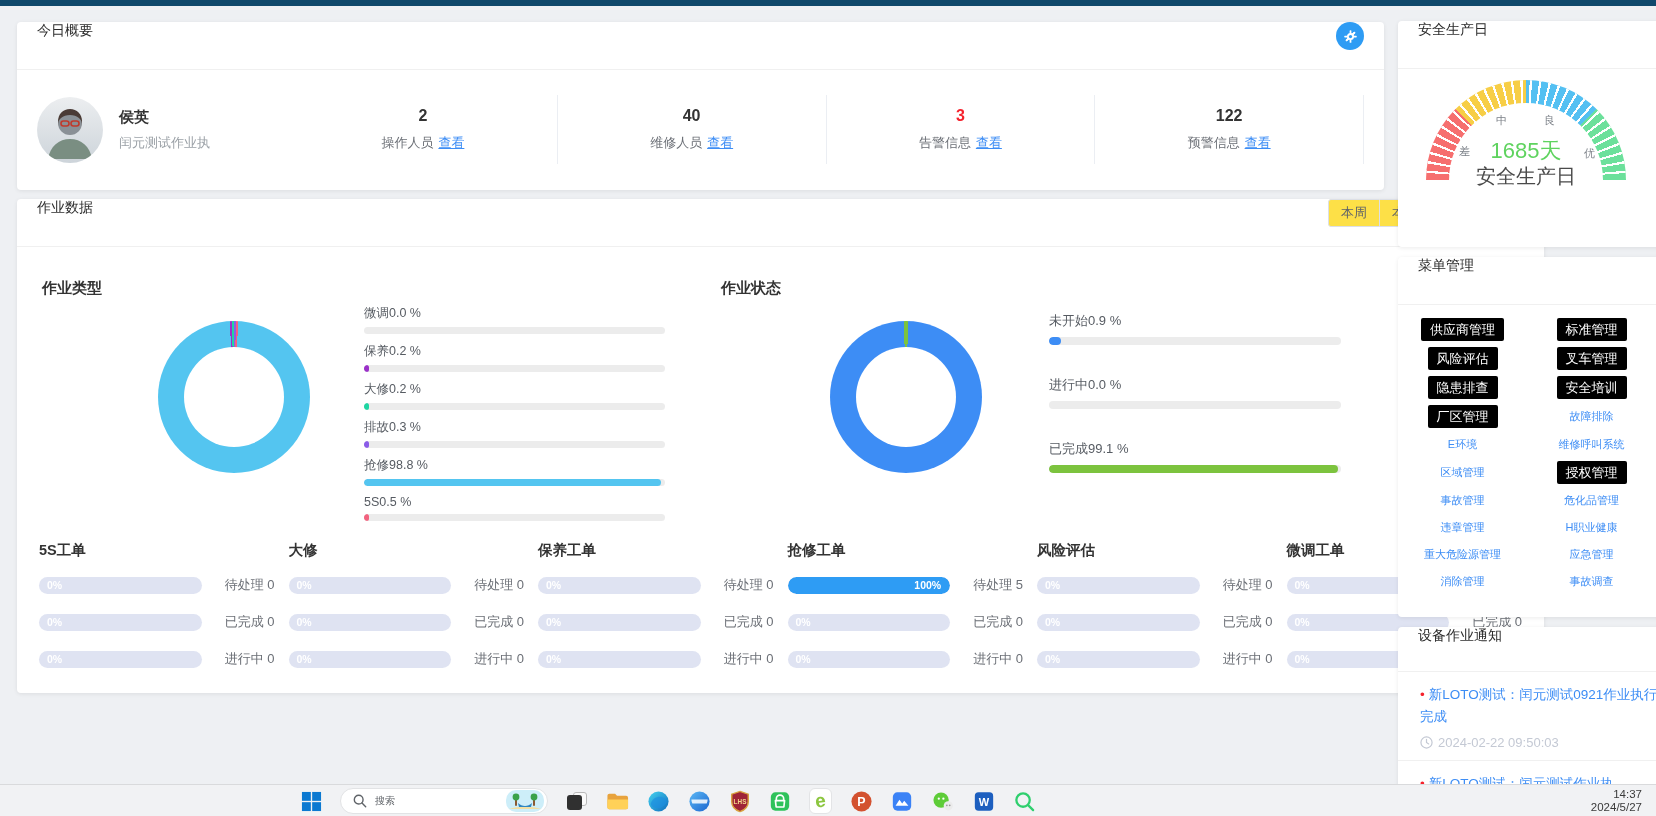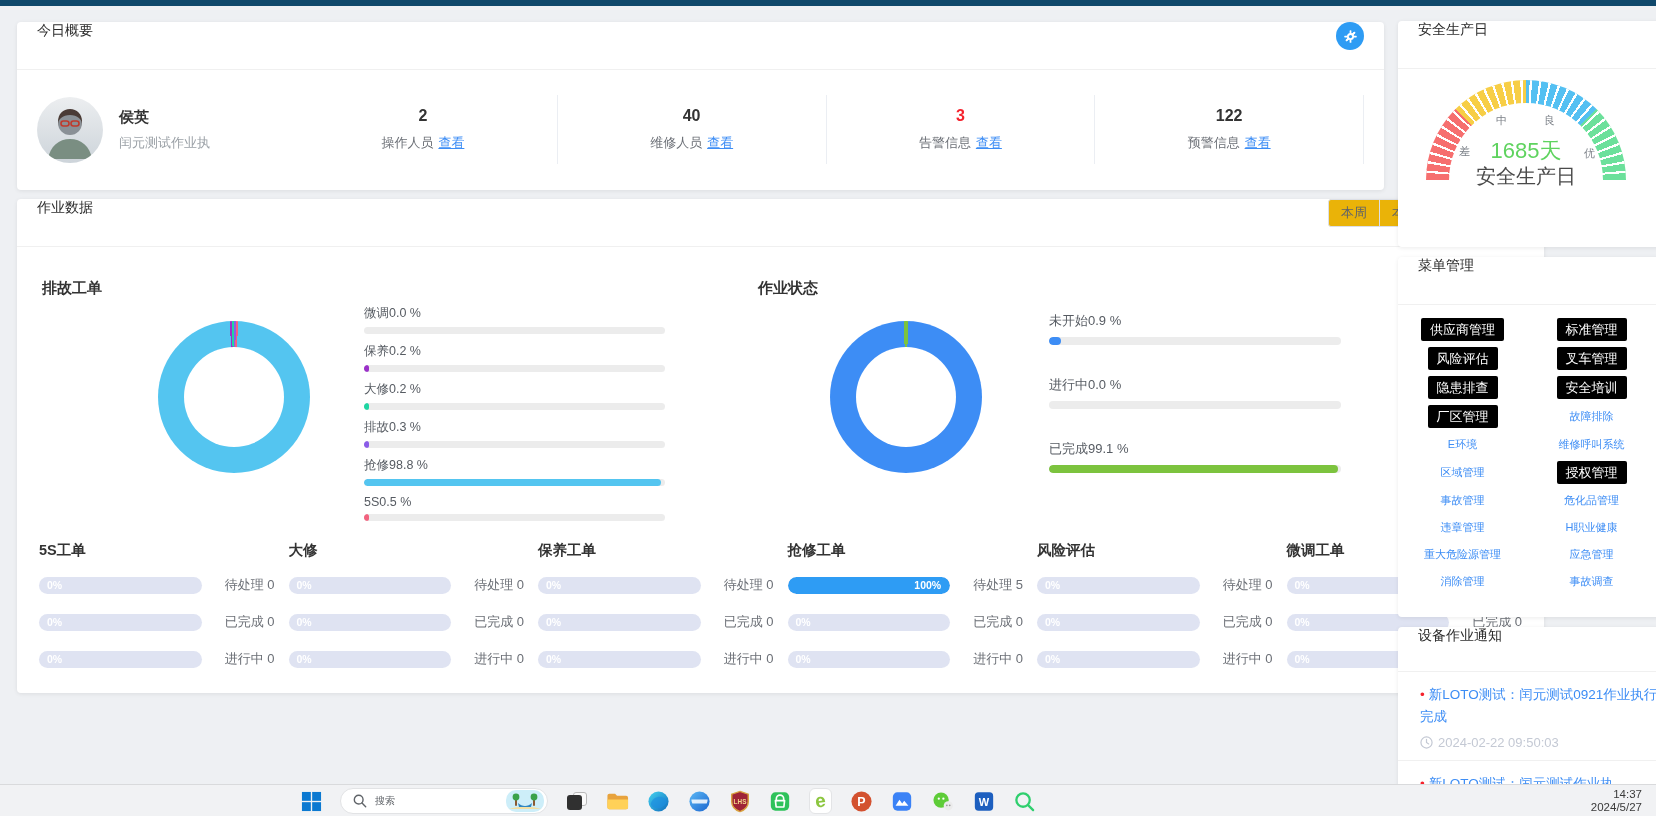--- a/index.html
+++ b/index.html
@@ -25,21 +25,21 @@
   .ov-stats { flex:1; display:flex; align-self:stretch; align-items:center; }
   .stat-col { flex:1; text-align:center; border-right:1px solid #ebeef3; padding:12px 0; }
   .stat-value { font-size:16px; font-weight:bold; color:#333; }
   .stat-value.alert, .stat-label.alert { color:#f5222d; }
   .stat-sub { margin-top:9px; font-size:13px; color:#6b6f76; }
   .stat-link { color:#3d8df5; text-decoration:underline; margin-left:5px; cursor:pointer; }
 
   
   #jobs { left:17px; top:199px; width:1527px; height:494px; }
   .tabs { display:flex; }
-  .tab { height:28px; min-width:50px; padding:0 12px; background:#eab308; border:1px solid #dcdfe6; border-left-width:0; font-size:13px; color:#5f6368; cursor:pointer; }
+  .tab { height:28px; min-width:50px; padding:0 12px; background:#fde047; border:1px solid #dcdfe6; border-left-width:0; font-size:13px; color:#5f6368; cursor:pointer; }
   .tab:first-child { border-left-width:1px; border-radius:3px 0 0 3px; }
   .tab:last-child { border-radius:0 3px 3px 0; }
   .tab.active { background:#14532d; border-color:#2e9cf4; color:#fff; }
   .tabs-gear { margin-left:14px; }
 
   .sec-title { position:absolute; font-size:15px; font-weight:bold; color:#333; }
   .donut { position:absolute; width:152px; height:152px; border-radius:50%; }
   .donut .hole { position:absolute; left:26px; top:26px; width:100px; height:100px; border-radius:50%; background:#fff; }
   .legend { position:absolute; }
   .leg-row { margin-bottom:9px; }
@@ -175,21 +175,21 @@
               <rect x="10.6" y="2" width="2.8" height="20" rx="1" transform="rotate(45 12 12)"></rect>
               <rect x="2" y="10.6" width="20" height="2.8" rx="1" transform="rotate(-45 12 12)"></rect>
               <circle cx="12" cy="12" r="5.6"></circle>
               <circle cx="12" cy="12" r="2.6" fill="#2e9cf4"></circle>
             </g>
           </svg>
       </button>
     </div>
   </div>
 
-  <div class="sec-title" style="left:25px; top:80px;">排故工单</div>
+  <div class="sec-title" style="left:25px; top:80px;">作业类型</div>
   <div class="donut" style="left: 141px; top: 122px; background: conic-gradient(from -3.3deg, rgb(155, 48, 201) 0deg, rgb(155, 48, 201) 1.6deg, rgb(31, 214, 163) 1.6deg, rgb(31, 214, 163) 3.2deg, rgb(139, 92, 232) 3.2deg, rgb(139, 92, 232) 4.8deg, rgb(242, 99, 127) 4.8deg, rgb(242, 99, 127) 6.6deg, rgb(84, 197, 240) 6.6deg, rgb(84, 197, 240) 360deg);">
       <div class="hole"></div>
     </div>
   <div class="legend" style="left:347px; top:106px; width:301px;">
     <div class="leg-row">
         <div class="leg-label">微调0.0 %</div>
         <div class="leg-track">
           <div class="leg-fill" style="width: 0%; background: rgb(192, 196, 204);"></div>
         </div>
       </div>
@@ -218,21 +218,21 @@
         </div>
       </div>
     <div class="leg-row">
         <div class="leg-label">5S0.5 %</div>
         <div class="leg-track">
           <div class="leg-fill" style="width: 0.5%; background: rgb(242, 99, 127); min-width: 5px;"></div>
         </div>
       </div>
   </div>
 
-  <div class="sec-title" style="left:741px; top:80px;text-align:center;">作业状态</div>
+  <div class="sec-title" style="left:704px; top:80px;text-align:center;">作业状态</div>
   <div class="donut" style="left: 813px; top: 122px; background: conic-gradient(from -1.62deg, rgb(124, 195, 62) 0deg, rgb(124, 195, 62) 3.24deg, rgb(61, 141, 245) 3.24deg, rgb(61, 141, 245) 360deg);">
       <div class="hole"></div>
     </div>
   <div class="legend legend-lg" style="left:1032px; top:113px; width:292px;">
     <div class="leg-row">
         <div class="leg-label">未开始0.9 %</div>
         <div class="leg-track">
           <div class="leg-fill" style="width: 0.9%; background: rgb(61, 141, 245); min-width: 12px;"></div>
         </div>
       </div>

